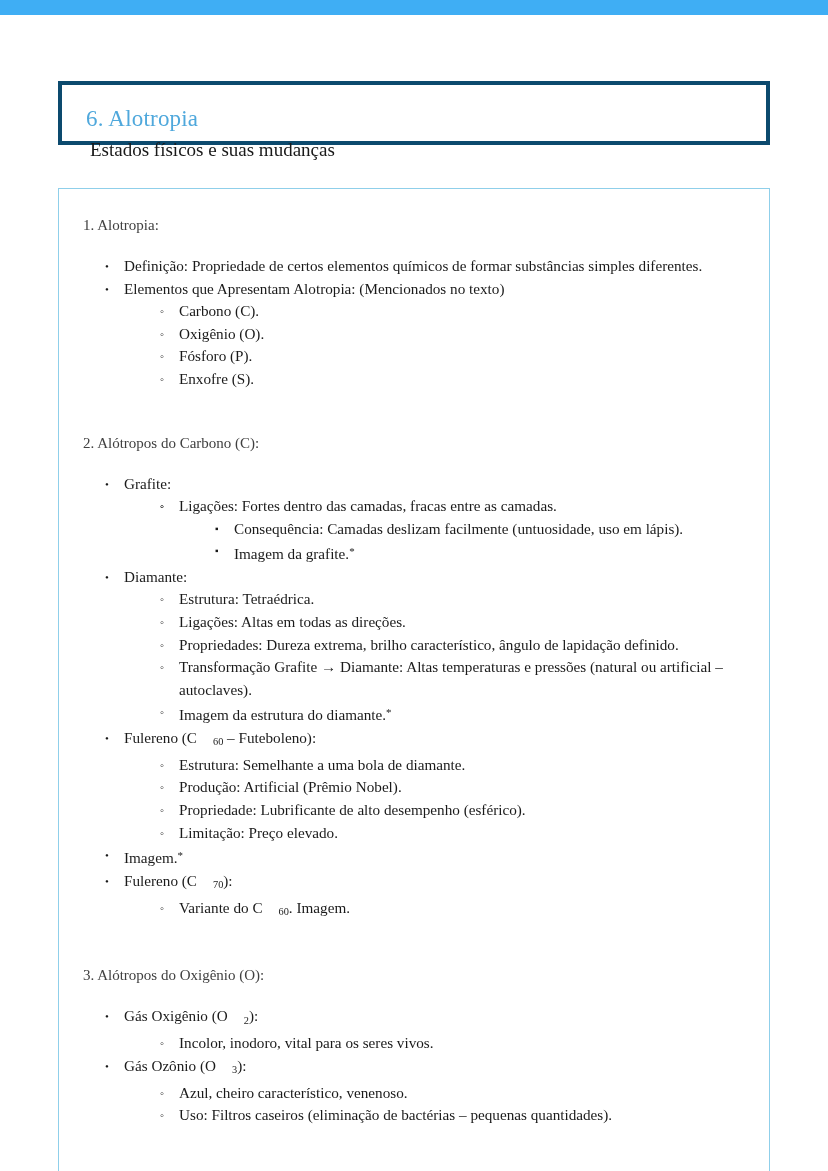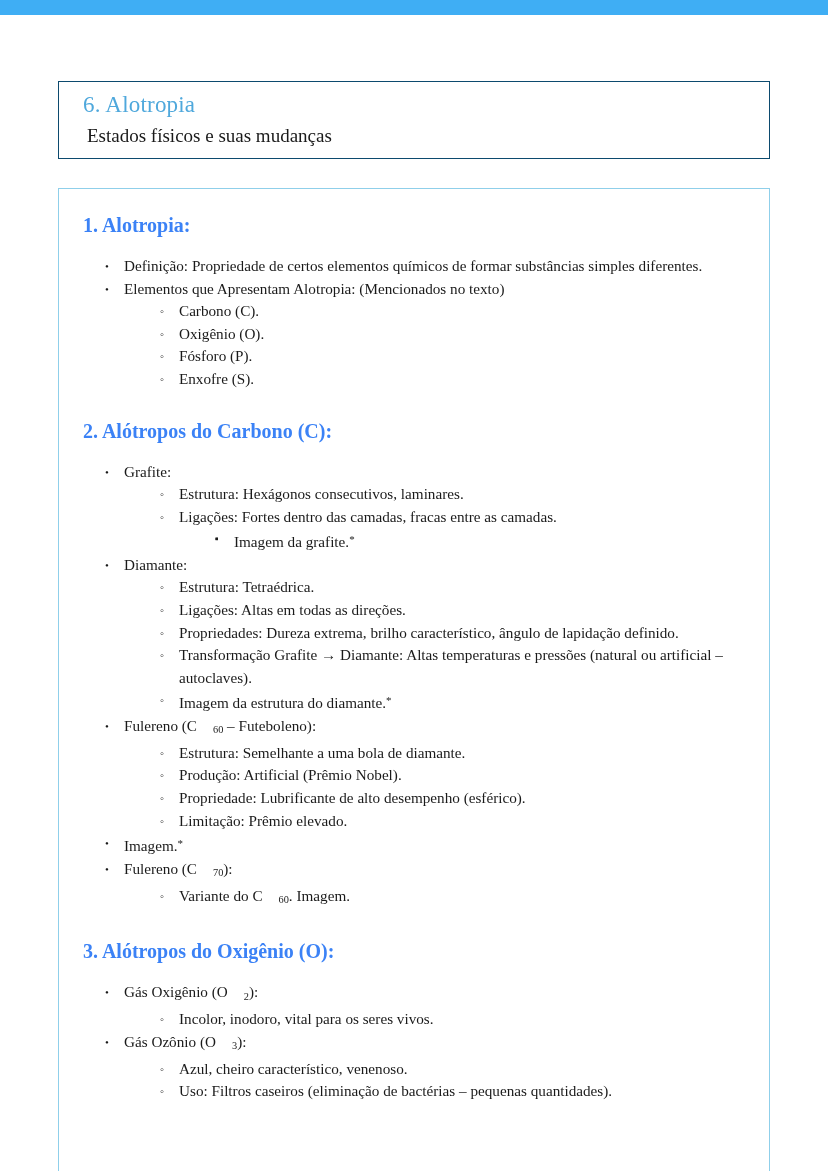--- a/index.html
+++ b/index.html
@@ -29,25 +29,25 @@
     top: 15px; left: 0;
     width: 828px;
   }
 
   
   .title-card {
     position: absolute;
     left: 58px;
     top: 66px;            
     width: 712px;
-    height: 78px;
+    height: 64px;
     box-sizing: border-box;
-    border: 1px solid #0c4a6e;
+    border: 4px solid #0c4a6e;
     background: #ffffff;
-    padding: 9px 0 0 24px;
+    padding: 20px 0 0 24px;
   }
   .doc-title {
     font-size: 23px;
     line-height: 28px;
     color: #4FA8DC;
     font-weight: 400;
     letter-spacing: 0.2px;
     margin: 0;
   }
   .doc-subtitle {
@@ -66,27 +66,27 @@
     width: 712px;
     height: 1010px;       
     box-sizing: border-box;
     border: 1px solid #8FCFEA;
     border-bottom: none;
     background: #ffffff;
     padding: 26px 22px 0 24px;
   }
 
   .sec-heading {
-    font-size: 20px;
+    font-size: 15px;
     line-height: 20px;
-    font-weight: bold;
-    color: #3b82f6;
+    font-weight: normal;
+    color: #404040;
     margin: 0 0 20px 0;
   }
-  .sec-heading.spaced { margin-top: 30px; }
+  .sec-heading.spaced { margin-top: 42px; }
 
   ul.lvl1, ul.lvl2, ul.lvl3 {
     margin: 0;
     padding: 0;
     list-style: none;
   }
   ul.lvl1 { margin-left: 14px; }
   ul.lvl2 { margin-left: 28px; }
   ul.lvl3 { margin-left: 28px; }
 
@@ -139,38 +139,38 @@
                 <li class="item"><span class="marker">◦</span><span class="txt">Oxigênio (O).</span></li>
                 <li class="item"><span class="marker">◦</span><span class="txt">Fósforo (P).</span></li>
                 <li class="item"><span class="marker">◦</span><span class="txt">Enxofre (S).</span></li>
               </ul></li>
           </ul>
         </div>
         <div class="sec-heading spaced">2. Alótropos do Carbono (C):</div>
         <div class="group">
           <ul class="lvl1">
             <li class="item"><span class="marker">•</span><span class="txt">Grafite:</span><ul class="lvl2">
-                <li class="item"><span class="marker">◦</span><span class="txt">Estrutura: Hexágonos consecutivos, laminares.</span></li>
+                <li class="item"><span class="marker">◦</span></li>
                 <li class="item"><span class="marker">◦</span><span class="txt">Ligações: Fortes dentro das camadas, fracas entre as camadas.</span><ul class="lvl3">
-                    <li class="item"><span class="marker">▪</span></li>
+                    <li class="item"><span class="marker">▪</span><span class="txt">Consequência: Camadas deslizam facilmente (untuosidade, uso em lápis).</span></li>
                     <li class="item"><span class="marker">▪</span><span class="txt">Imagem da grafite.<sup class="star">*</sup></span></li>
                   </ul></li>
               </ul></li>
             <li class="item"><span class="marker">•</span><span class="txt">Diamante:</span><ul class="lvl2">
                 <li class="item"><span class="marker">◦</span><span class="txt">Estrutura: Tetraédrica.</span></li>
                 <li class="item"><span class="marker">◦</span><span class="txt">Ligações: Altas em todas as direções.</span></li>
                 <li class="item"><span class="marker">◦</span><span class="txt">Propriedades: Dureza extrema, brilho característico, ângulo de lapidação definido.</span></li>
                 <li class="item"><span class="marker">◦</span><span class="txt">Transformação Grafite → Diamante: Altas temperaturas e pressões (natural ou artificial – autoclaves).</span></li>
                 <li class="item"><span class="marker">◦</span><span class="txt">Imagem da estrutura do diamante.<sup class="star">*</sup></span></li>
               </ul></li>
             <li class="item"><span class="marker">•</span><span class="txt">Fulereno (C<sub>60</sub> – Futeboleno):</span><ul class="lvl2">
                 <li class="item"><span class="marker">◦</span><span class="txt">Estrutura: Semelhante a uma bola de diamante.</span></li>
                 <li class="item"><span class="marker">◦</span><span class="txt">Produção: Artificial (Prêmio Nobel).</span></li>
                 <li class="item"><span class="marker">◦</span><span class="txt">Propriedade: Lubrificante de alto desempenho (esférico).</span></li>
-                <li class="item"><span class="marker">◦</span><span class="txt">Limitação: Prêmio elevado.</span></li>
+                <li class="item"><span class="marker">◦</span><span class="txt">Limitação: Preço elevado.</span></li>
               </ul></li>
             <li class="item"><span class="marker">•</span><span class="txt">Imagem.<sup class="star">*</sup></span></li>
             <li class="item"><span class="marker">•</span><span class="txt">Fulereno (C<sub>70</sub>):</span><ul class="lvl2">
                 <li class="item"><span class="marker">◦</span><span class="txt">Variante do C<sub>60</sub>. Imagem.</span></li>
               </ul></li>
           </ul>
         </div>
         <div class="sec-heading spaced">3. Alótropos do Oxigênio (O):</div>
         <div class="group">
           <ul class="lvl1">

